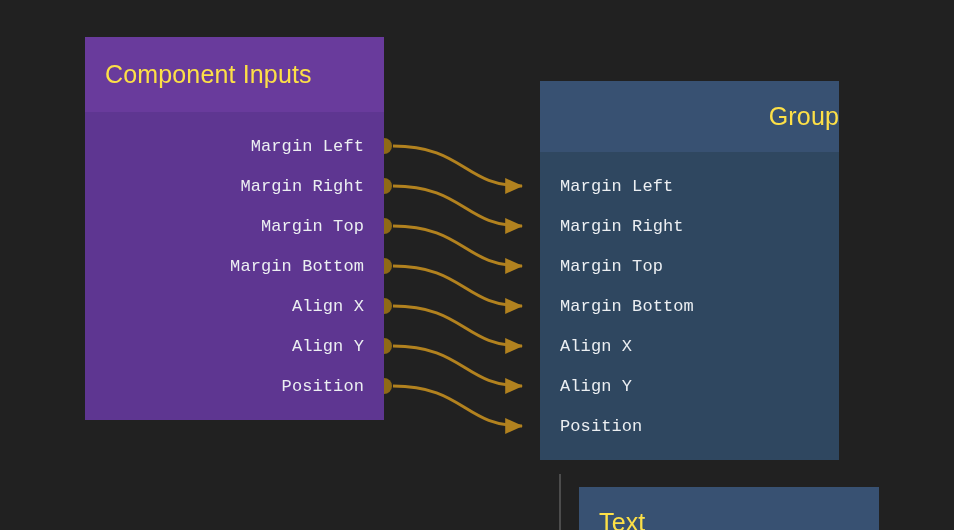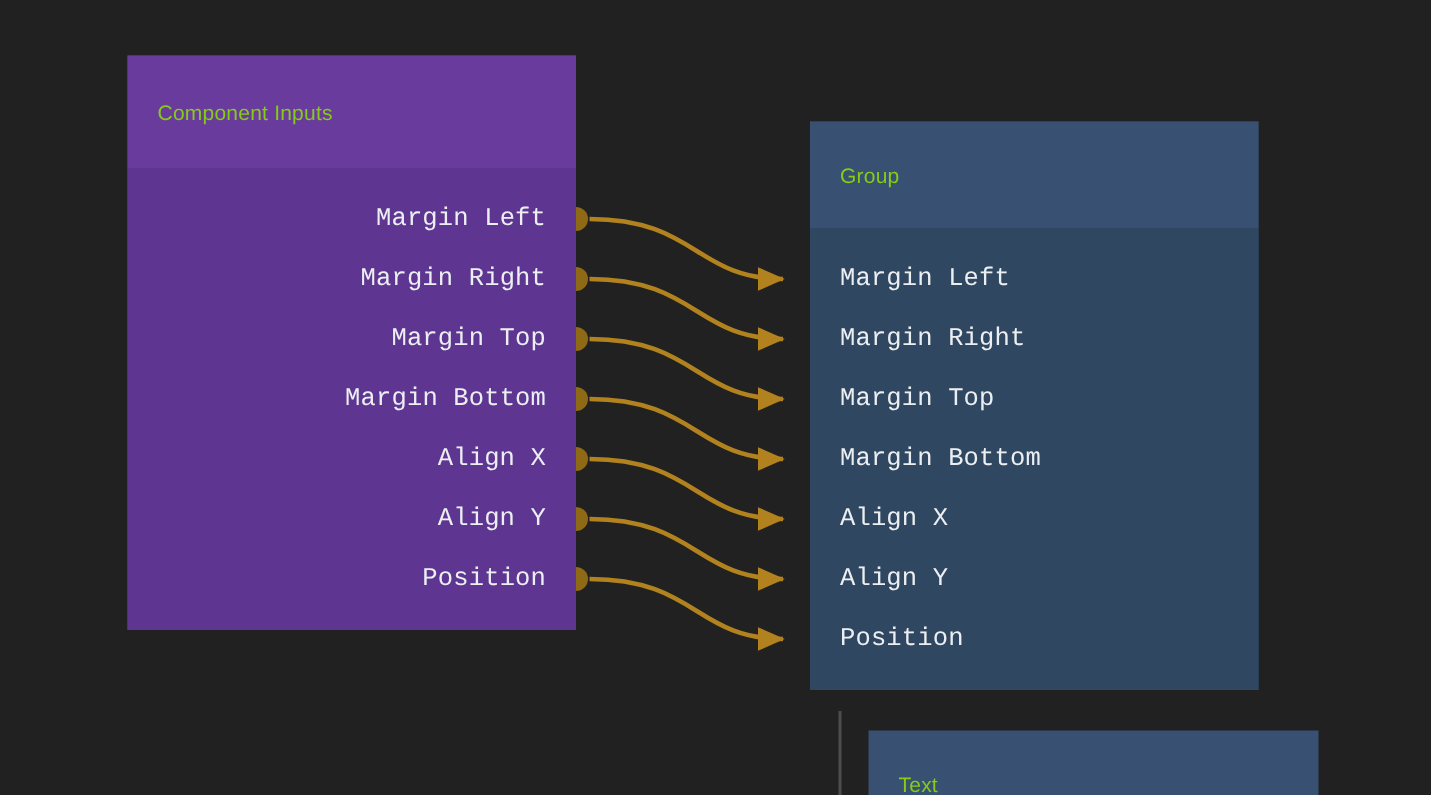--- a/index.html
+++ b/index.html
@@ -35,23 +35,23 @@
     z-index: 2;
     box-sizing: border-box;
   }
   .node-header {
     box-sizing: border-box;
     display: flex;
     align-items: center;
     width: 100%;
   }
   .node-title {
-    font-size: 14px;
+    font-size: 25px;
     font-weight: 400;
-    color: #84cc16;
+    color: #fde047;
     letter-spacing: 0.15px;
     white-space: nowrap;
   }
   .node-body {
     width: 100%;
     box-sizing: border-box;
   }
   .port-row {
     height: 40px;
     display: flex;
@@ -93,20 +93,21 @@
   #node-group {
     left: 540px;
     top: 81px;
     width: 299px;
     background: #2f4760;
   }
   #node-group .node-header {
     height: 71px;
     background: #385172;
     padding-left: 20px;
+    justify-content: flex-end;
   }
   #node-group .node-body {
     padding-top: 14px;
     padding-bottom: 14px;
     background: #2f4760;
   }
   #node-group .port-row {
     justify-content: flex-start;
     padding-left: 20px;
   }

